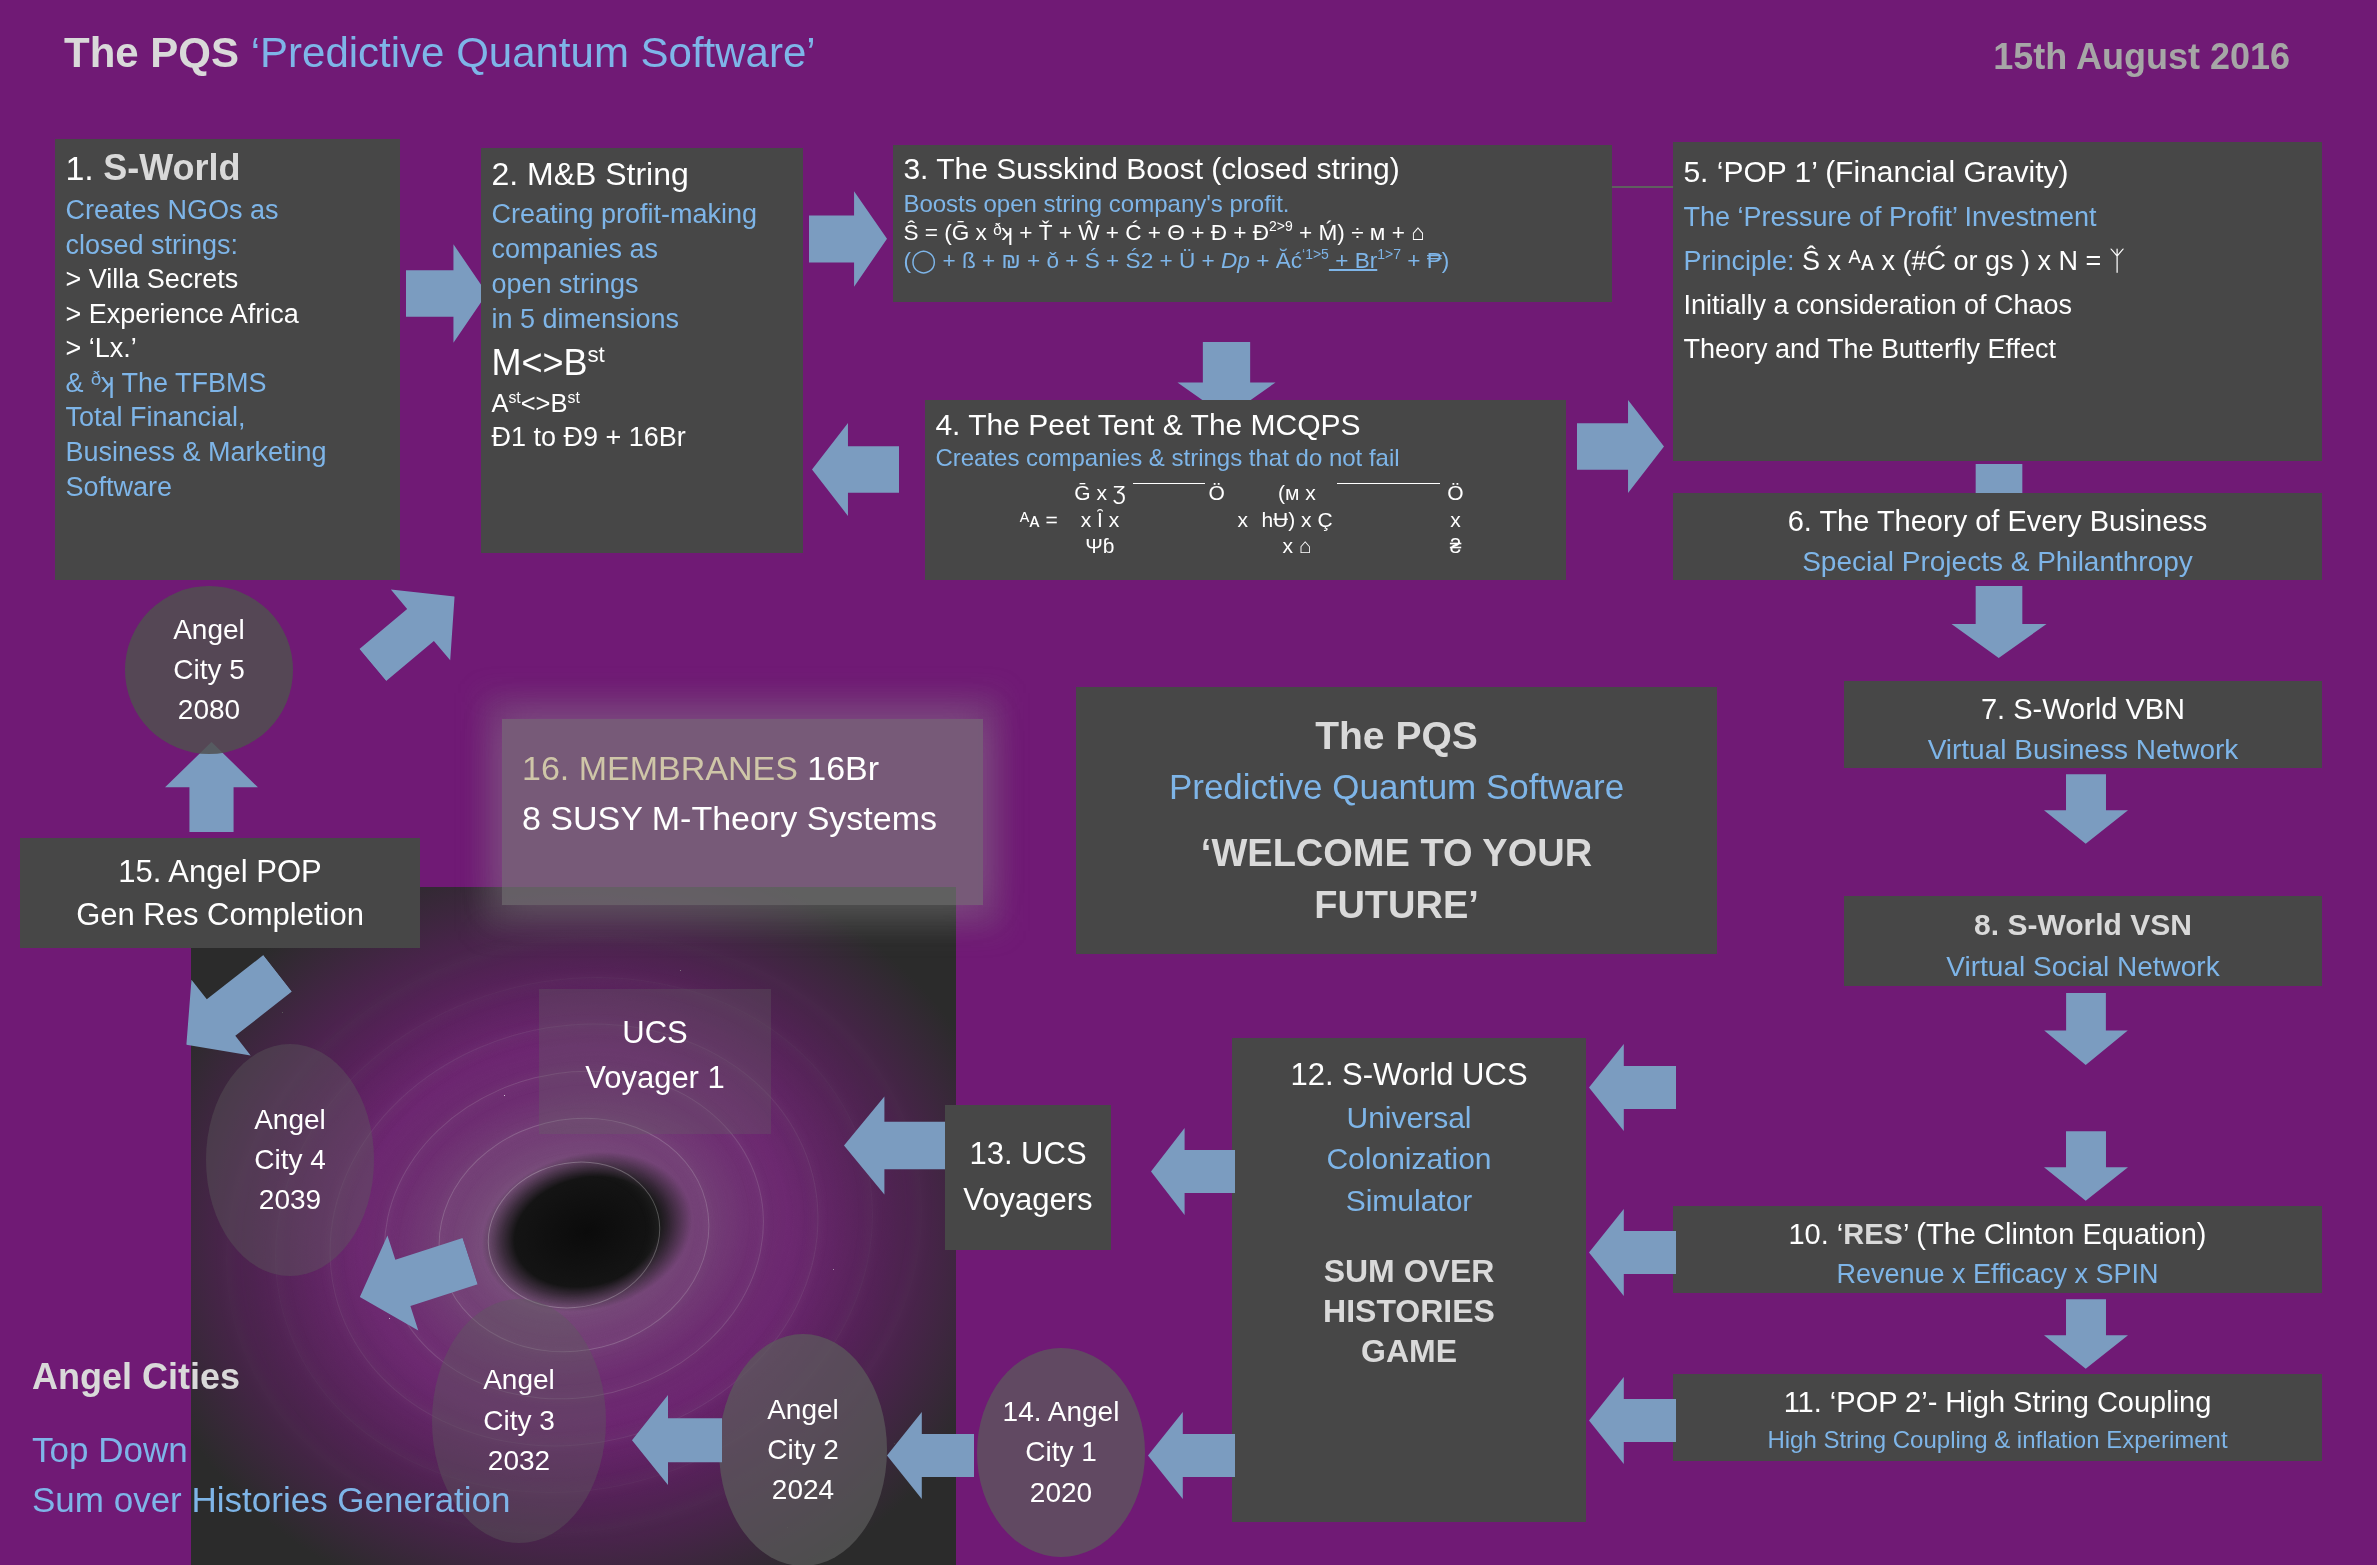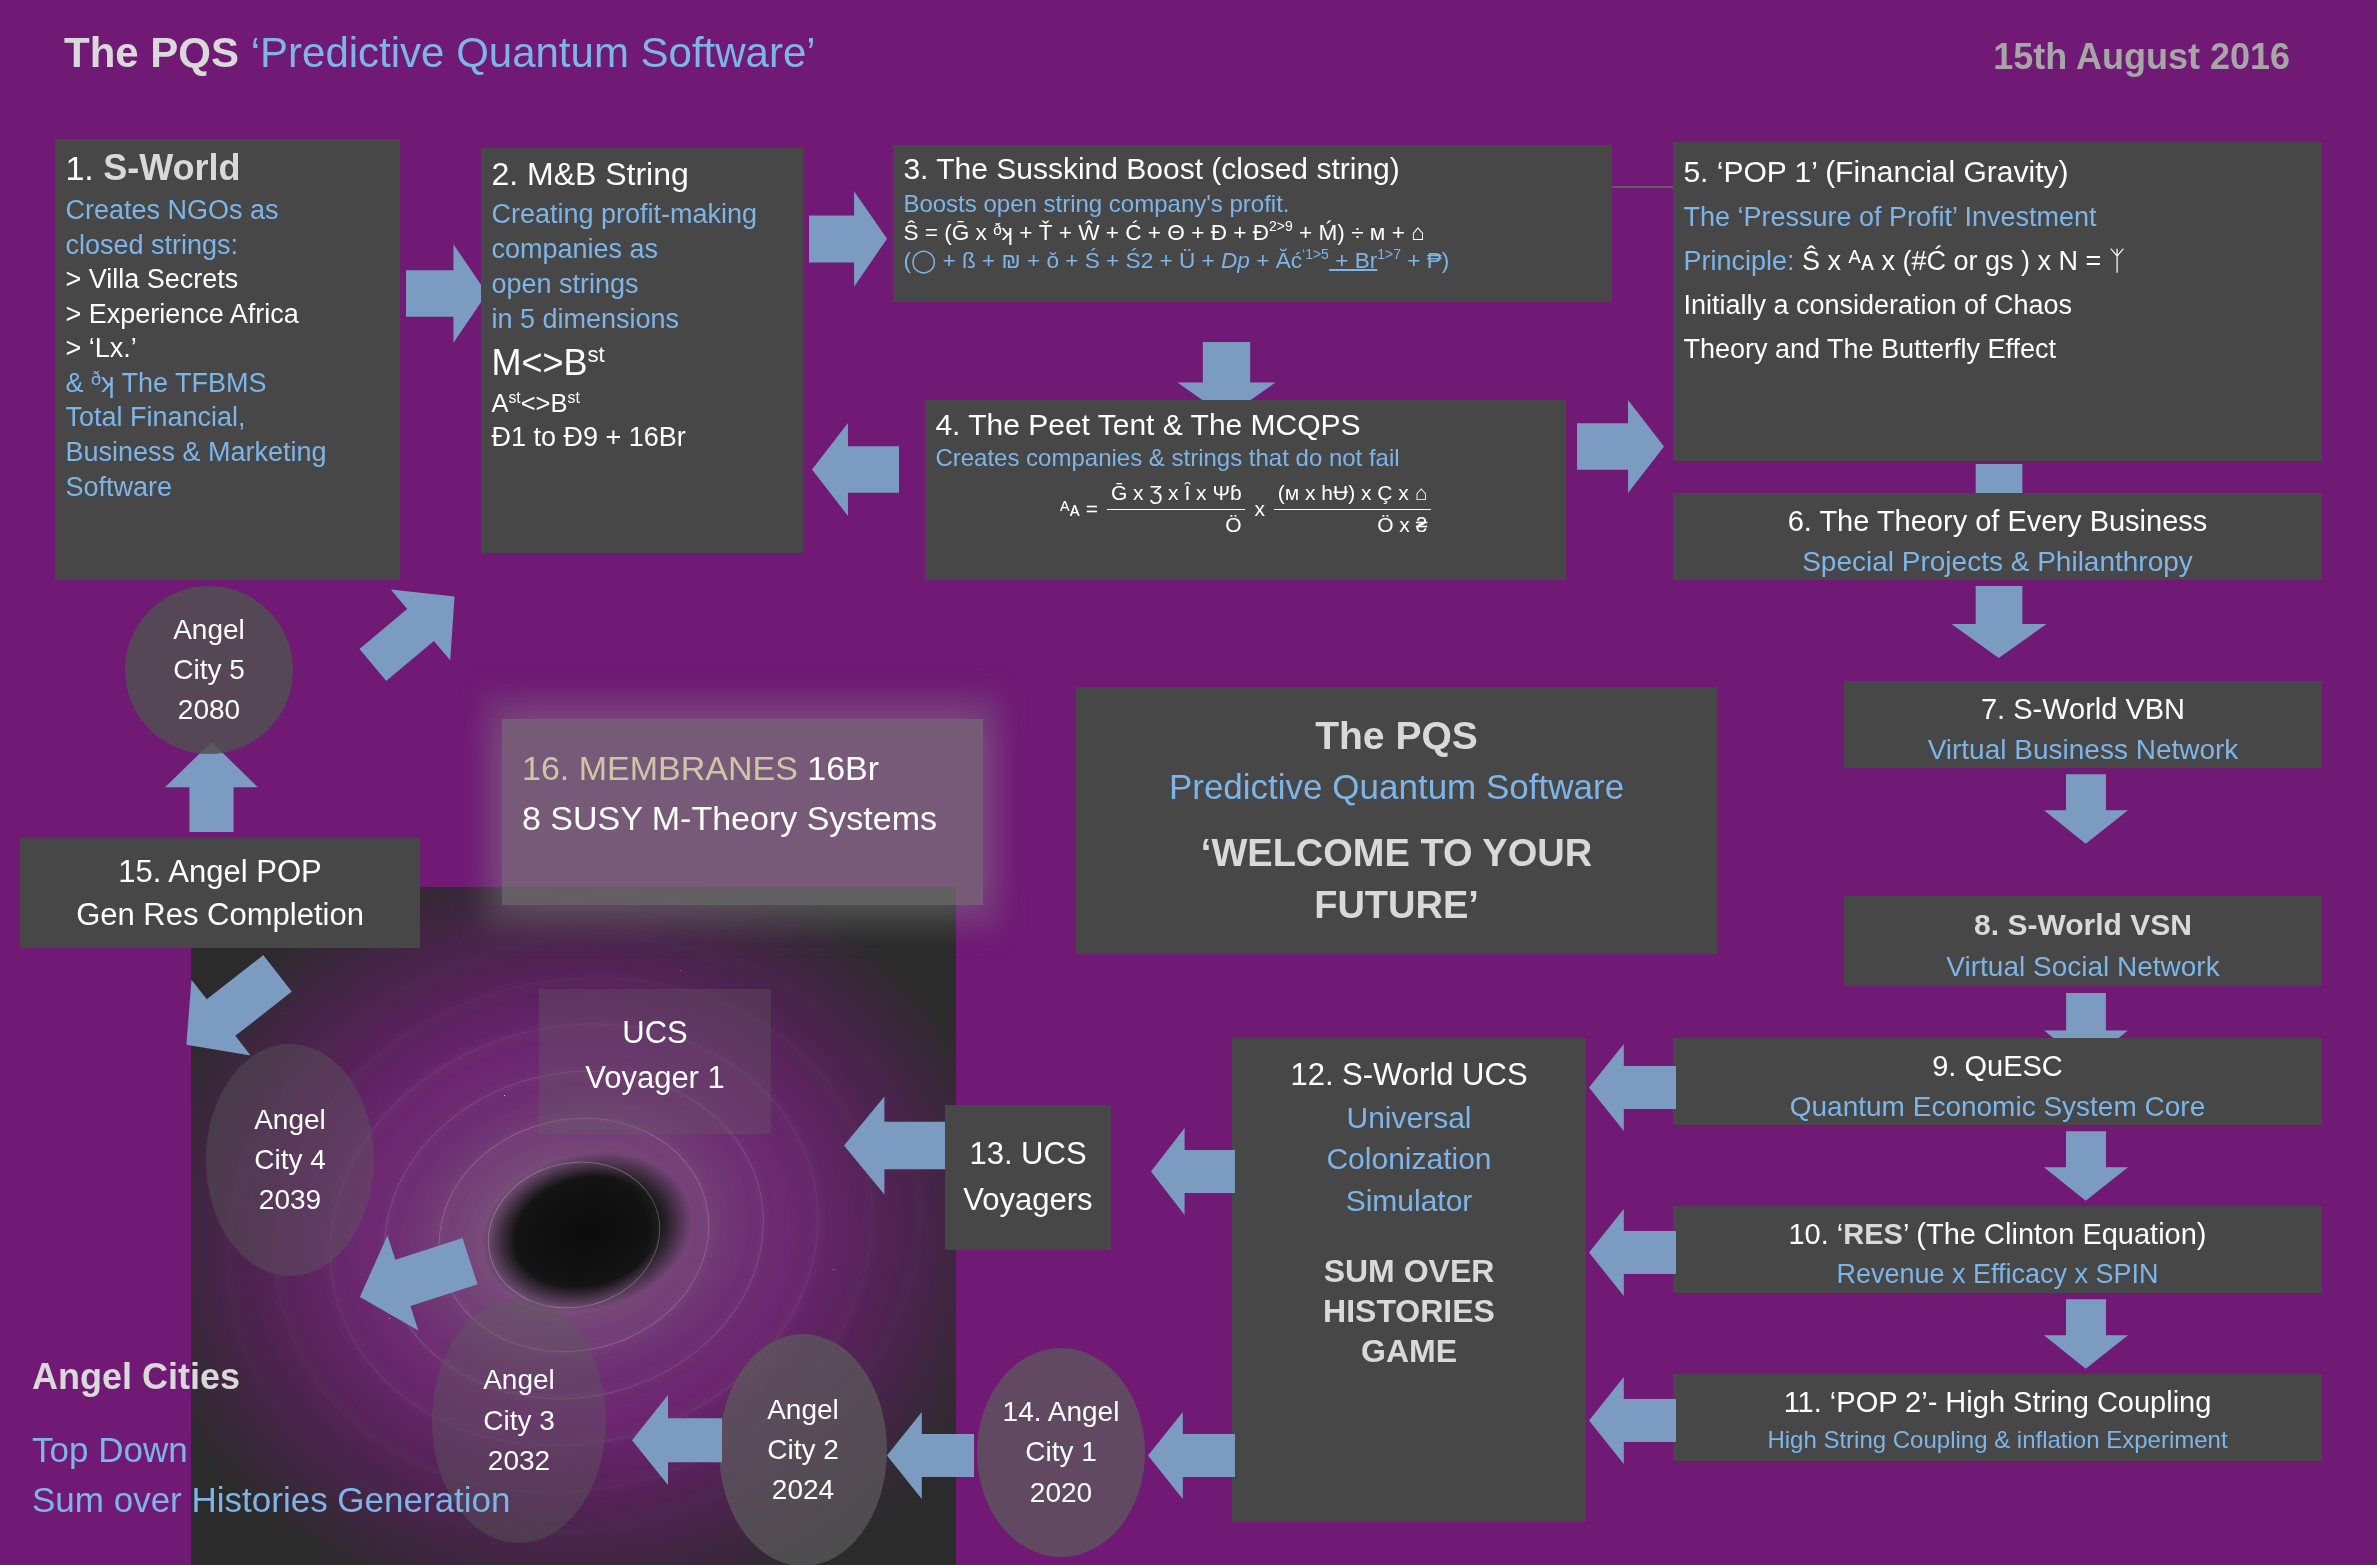--- a/index.html
+++ b/index.html
@@ -100,21 +100,21 @@
   #hdr-title .b { color:#7eb5e8; }
   #hdr-date {
     position:absolute; right:87px; top:36px;
     font-size:36px; font-weight:bold; color:#a6a6a6; white-space:nowrap;
   }
 
   sup { font-size:.62em; vertical-align:super; }
   .ul { text-decoration: underline; }
 
   
-  .frac { display:inline-flex; flex-direction:column; align-items:flex-end; vertical-align:middle; }
+  .frac { display:inline-flex; flex-direction:row; align-items:flex-start; vertical-align:middle; }
   .frac .num { padding:0 3.5px; }
   .frac .bar { width:100%; border-top:1.7px solid #fff; margin:2.3px 0; }
   .frac .den { padding:0 3.5px; }
 </style>
 </head>
 <body>
 
 <div id="stage">
 
   <div id="galaxy">
@@ -272,24 +272,20 @@
     <div class="bold" style="font-size:30px;">8. S-World VSN</div>
     <div class="sub" style="font-size:28px;">Virtual Social Network</div>
   </div>
 
   <div class="arrow" style="left:2044px; top:993px; width:84px; height:72px;">
     <svg viewBox="0 0 145 125">
         <polygon points="38,0 107,0 107,65 145,65 72,125 0,65 38,65" fill="#7b9cc0"></polygon>
       </svg>
   </div>
 
-  <div class="box ctr" style="left:1673px; top:1038px; width:649px; height:87px; font-size:27px; line-height:1.42; padding-top:8px;">
-    <div class="white" style="font-size:29px;">9. QuESC</div>
-    <div class="sub" style="font-size:28px;">Quantum Economic System Core</div>
-  </div>
 
   <div class="arrow" style="left:2044px; top:1131px; width:84px; height:70px;">
     <svg viewBox="0 0 145 120">
         <polygon points="38,0 107,0 107,62 145,62 72,120 0,62 38,62" fill="#7b9cc0"></polygon>
       </svg>
   </div>
 
   <div class="box ctr" style="left:1673px; top:1206px; width:649px; height:87px; font-size:27px; line-height:1.42; padding-top:8px;">
     <div style="font-size:29px;">
       <span class="white">10. ‘</span><span class="bold" style="font-weight:bold;">RES</span><span class="white">’ (The Clinton Equation)</span>

